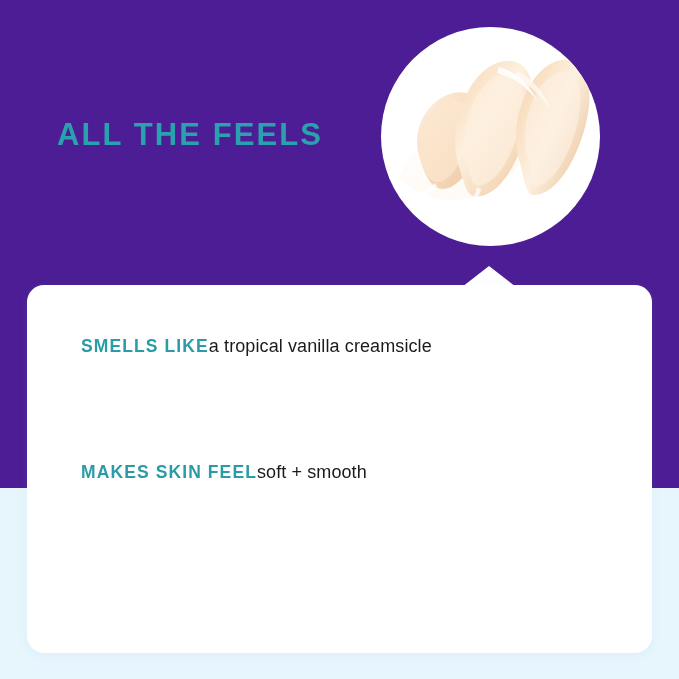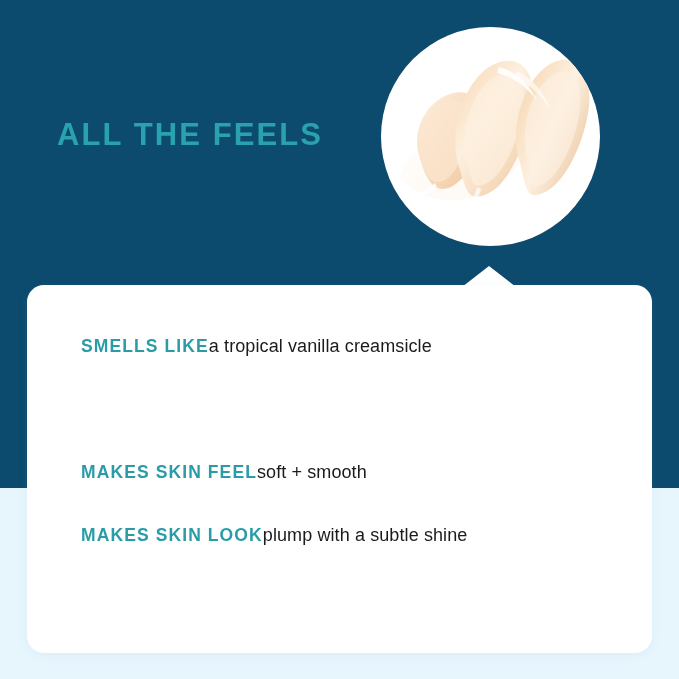--- a/index.html
+++ b/index.html
@@ -11,21 +11,21 @@
     height: 679px;
     overflow: hidden;
     background: #e7f6fd;
     font-family: "Liberation Sans", sans-serif;
     -webkit-font-smoothing: antialiased;
   }
   .page {
     position: relative;
     width: 679px;
     height: 488px;
-    background: #0c4a6e;
+    background: #4c1d95;
   }
 
   
   .headline {
     position: absolute;
     left: 57px;
     top: 118px;
     font-size: 31px;
     font-weight: 700;
     letter-spacing: 2.1px;
@@ -172,21 +172,17 @@
       <div class="spec-row">
       </div>
       <div class="row-spacer"></div>
 
       <div class="spec-row">
         <span class="spec-label">MAKES SKIN FEEL</span>
         <span class="spec-value">soft + smooth</span>
       </div>
       <div class="row-spacer"></div>
 
-      <div class="spec-row">
-        <span class="spec-label">MAKES SKIN LOOK</span>
-        <span class="spec-value">plump with a subtle shine</span>
-      </div>
 
     </div>
   </div>
 
 </div>
 
 </body></html>

